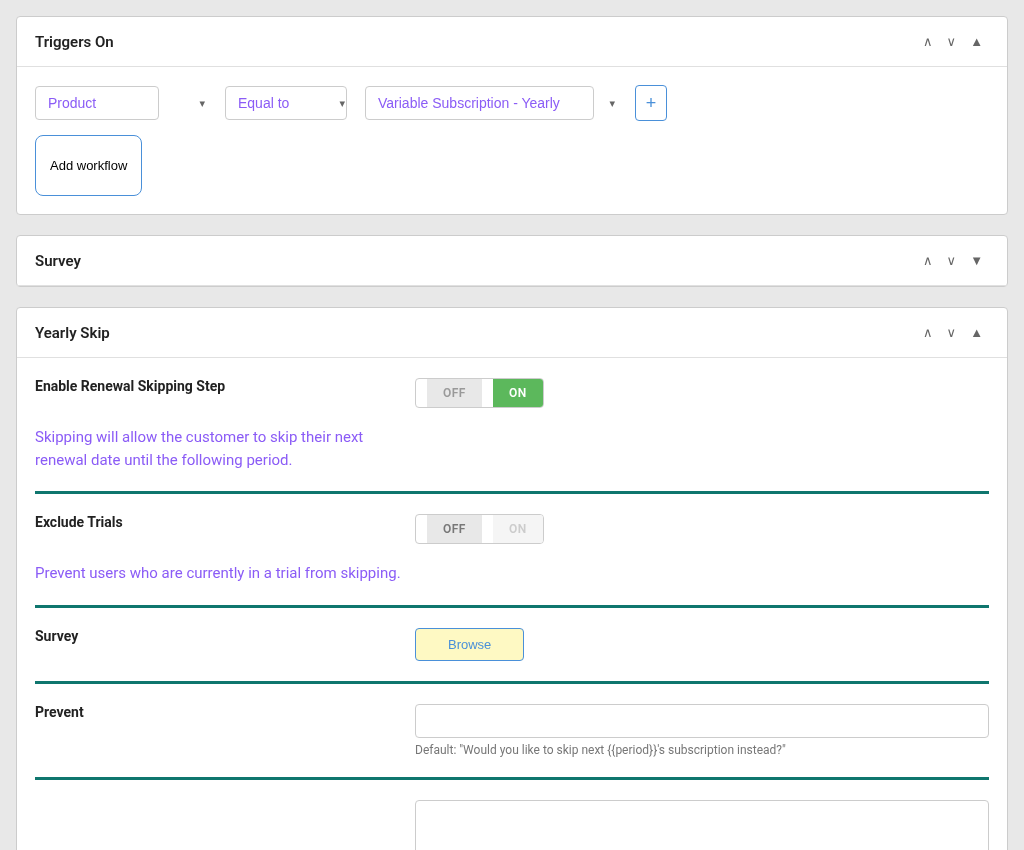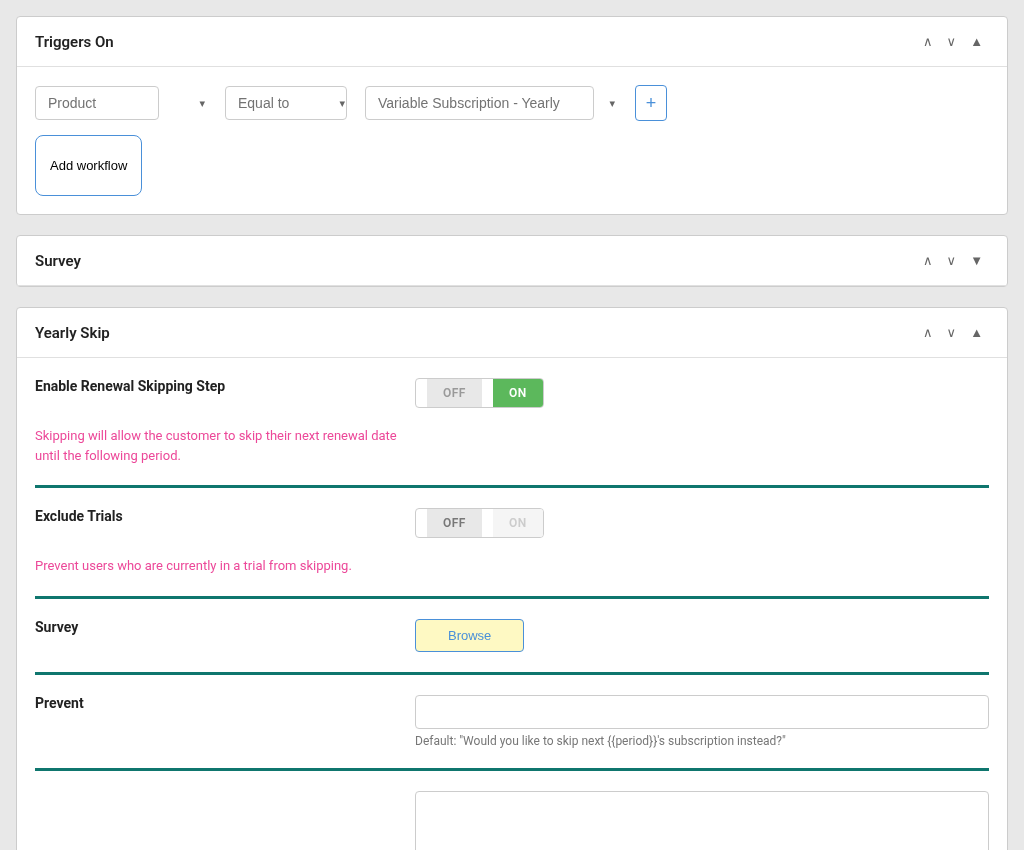--- a/index.html
+++ b/index.html
@@ -59,21 +59,21 @@
       display: inline-flex;
       align-items: center;
     }
     .select-wrapper select {
       appearance: none;
       -webkit-appearance: none;
       border: 1px solid #ccc;
       border-radius: 4px;
       padding: 8px 32px 8px 12px;
       font-size: 14px;
-      color: #737373;
+      color: #8b5cf6;
       background: #fff;
       cursor: pointer;
       outline: none;
     }
     .select-arrow {
       position: absolute;
       right: 10px;
       pointer-events: none;
       color: #666;
       font-size: 11px;
@@ -117,22 +117,22 @@
     }
     .section-row:last-child { border-bottom: none; }
     .section-row-label { flex: 0 0 380px; max-width: 380px; }
     .section-row-label h3 {
       font-size: 14px;
       font-weight: 700;
       margin-bottom: 6px;
       color: #222;
     }
     .section-row-label p {
-      font-size: 13px;
-      color: #ec4899;
+      font-size: 15px;
+      color: #8b5cf6;
       line-height: 1.5;
       margin-top: 32px;
     }
     .section-row-control {
       flex: 1;
       display: flex;
       align-items: center;
     }
 
     

